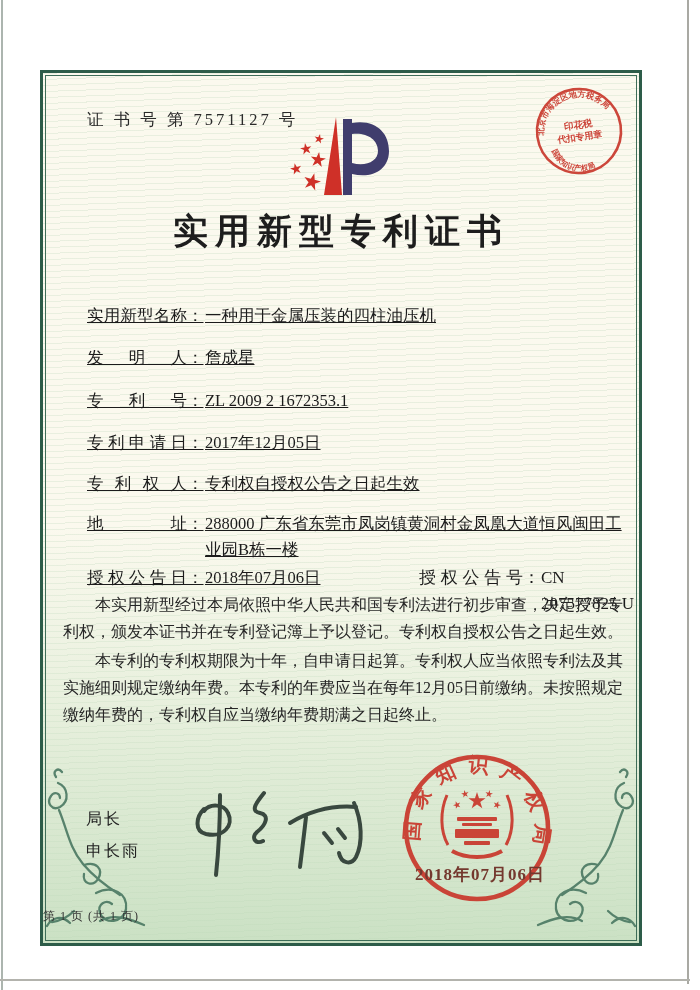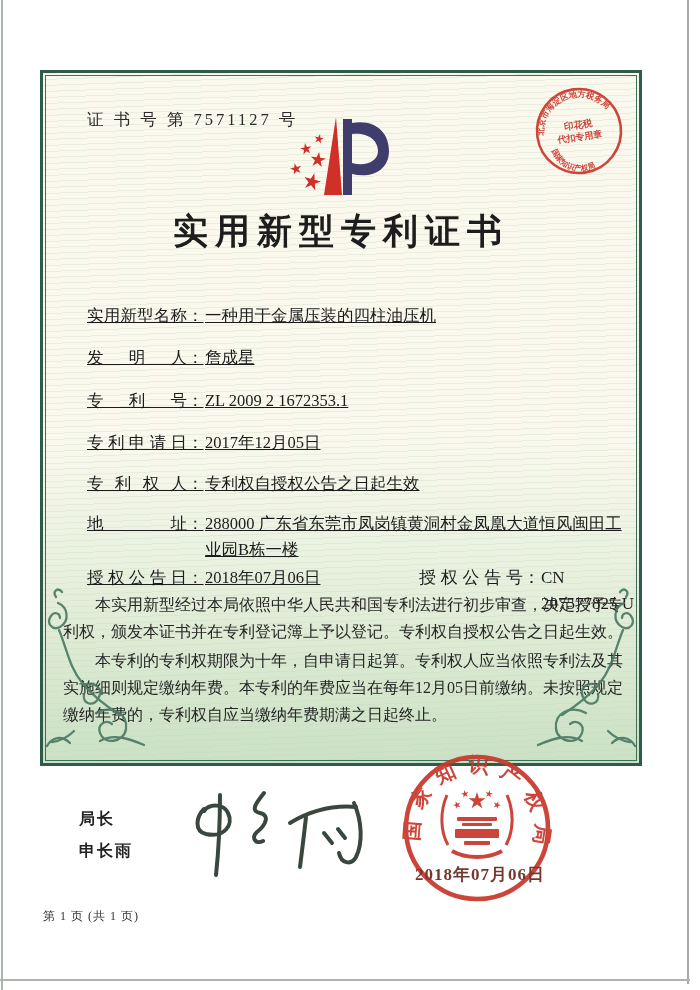--- a/index.html
+++ b/index.html
@@ -2,21 +2,21 @@
 <html><head>
 <meta charset="utf-8">
 <style>
   html,body{margin:0;padding:0;}
   body{background:#e9e9e7;font-family:"Liberation Serif","DejaVu Serif",serif;}
   .page{position:relative;width:700px;height:990px;background:#ffffff;overflow:hidden;}
   .edge-left{position:absolute;left:1px;top:0;width:2px;height:990px;background:rgba(70,90,78,.45);}
   .edge-right{position:absolute;left:687px;top:0;width:2px;height:984px;background:#a9a9a3;}
   .edge-bottom{position:absolute;left:0;top:979px;width:690px;height:2px;background:#b3b3ad;}
 
-  .frame{position:absolute;left:40px;top:70px;width:602px;height:696px;box-sizing:border-box;
+  .frame{position:absolute;left:40px;top:70px;width:602px;height:876px;box-sizing:border-box;
     border:3px solid #2d5c49;
     background-color:#fbf9ee;
     background-image:
       linear-gradient(180deg, rgba(214,232,207,0) 52%, rgba(203,226,196,.38) 72%, rgba(189,218,184,.78) 100%),
       repeating-linear-gradient(178deg, rgba(142,188,148,.17) 0px, rgba(142,188,148,.17) 1px, rgba(0,0,0,0) 1px, rgba(0,0,0,0) 6px);
   }
   .frame-inner{position:absolute;inset:2px;border:1px solid #3e6d58;pointer-events:none;}
 
   .cert-no{position:absolute;left:44px;top:36px;font-size:16.5px;letter-spacing:3px;color:#2a2a2a;}
 
@@ -30,22 +30,22 @@
   .frow{position:absolute;display:flex;font-size:16.5px;color:#1b1b1b;line-height:26px;text-decoration:underline;}
   .flabel{display:inline-block;width:100px;text-align:justify;text-align-last:justify;flex:0 0 100px;}
   .fcolon{flex:0 0 18px;}
   .fvalue{max-width:430px;}
   .frow-grant2{position:absolute;left:332px;display:flex;font-size:17px;color:#1b1b1b;line-height:26px;}
   .flabel2{display:inline-block;width:104px;text-align:justify;text-align-last:justify;flex:0 0 104px;}
 
   .body-text{position:absolute;left:18px;top:516px;width:576px;color:#262626;}
   .body-text p{margin:2px;font-size:16px;line-height:27px;text-indent:2em;}
 
-  .director{position:absolute;left:36px;top:730px;font-family:"Liberation Sans","DejaVu Sans",sans-serif;
-    font-size:16px;font-weight:700;color:#222;line-height:32px;letter-spacing:2px;}
+  .director{position:absolute;left:43px;top:730px;font-family:"Liberation Sans","DejaVu Sans",sans-serif;
+    font-size:16px;font-weight:400;color:#222;line-height:32px;letter-spacing:2px;}
   .signature{position:absolute;left:143px;top:714px;width:210px;height:95px;}
 
   .seal-cnipa{position:absolute;left:357px;top:678px;width:154px;height:154px;opacity:.93;}
   .seal-date{position:absolute;left:352px;top:790px;width:170px;text-align:center;
     font-size:17px;font-weight:700;color:#74382e;letter-spacing:1px;}
 
   .ornament{position:absolute;bottom:3px;width:112px;height:175px;opacity:.9;}
   .ornament.left{left:1px;}
   .ornament.right{right:1px;transform:scaleX(-1);}
 

